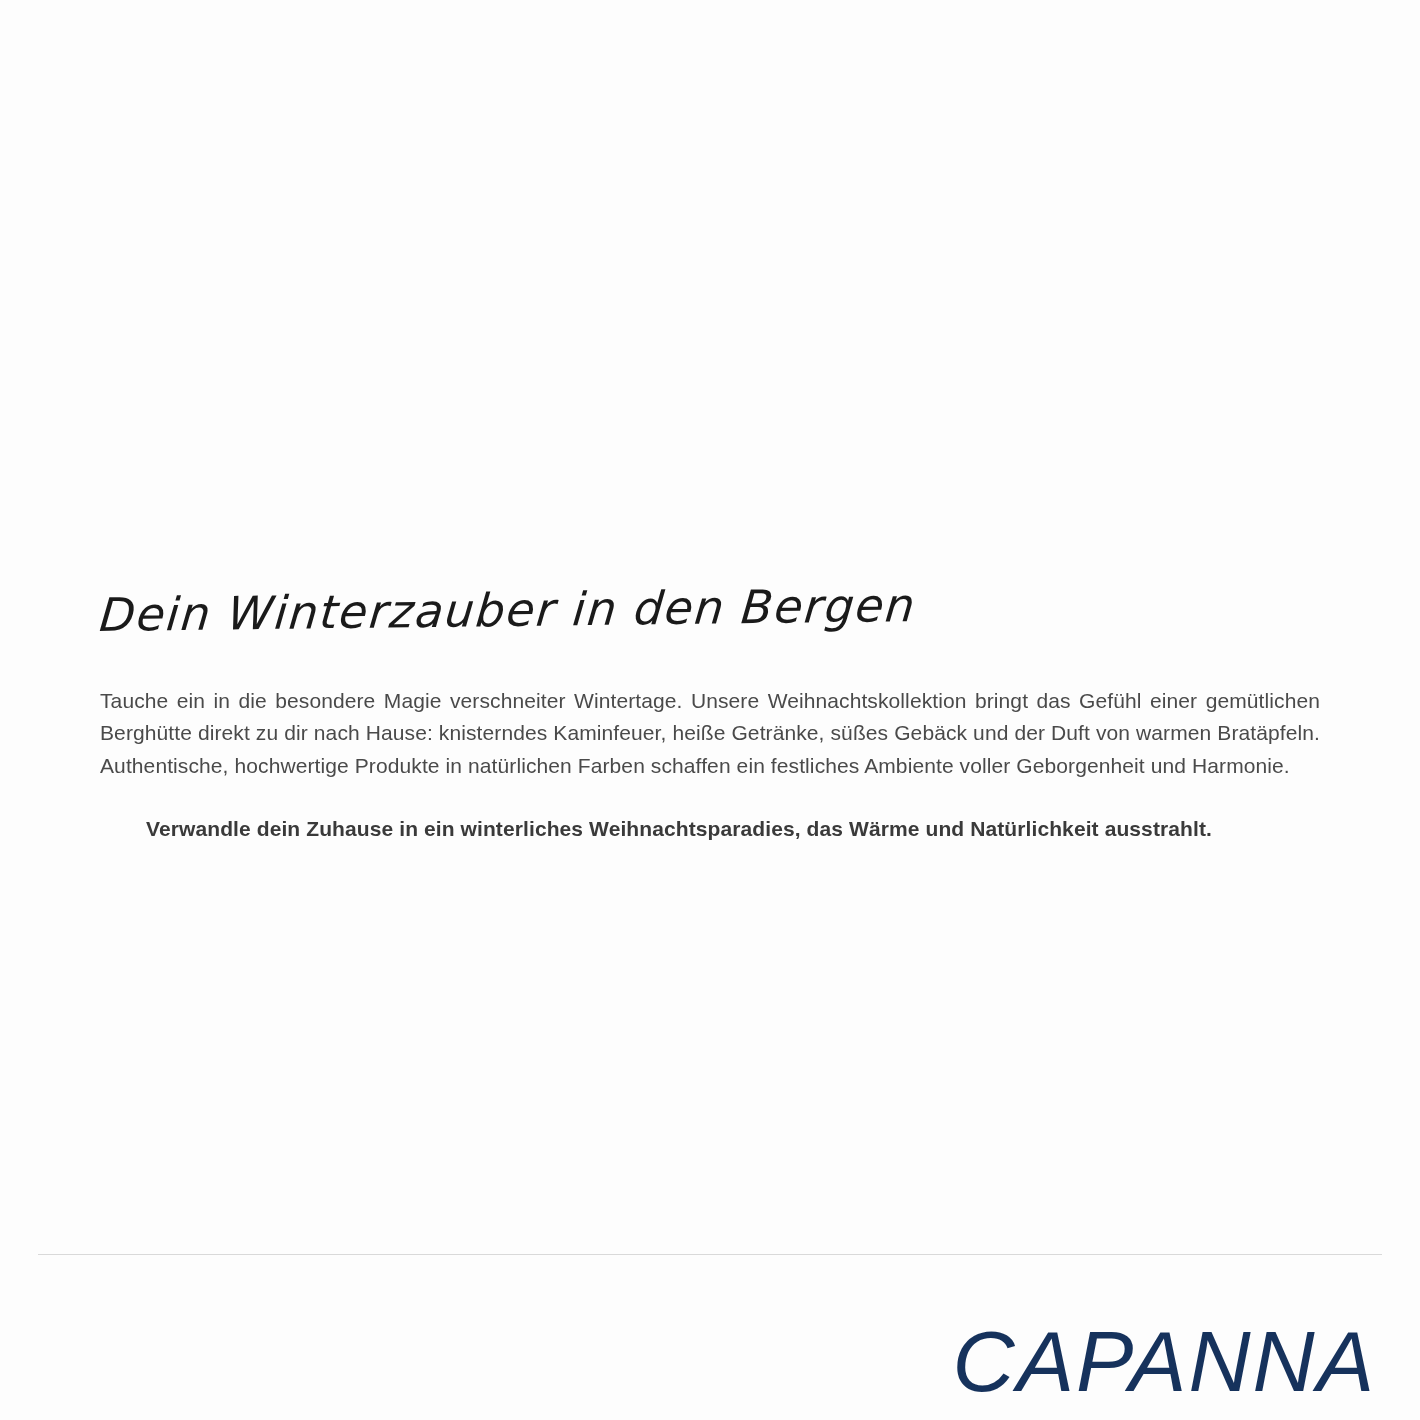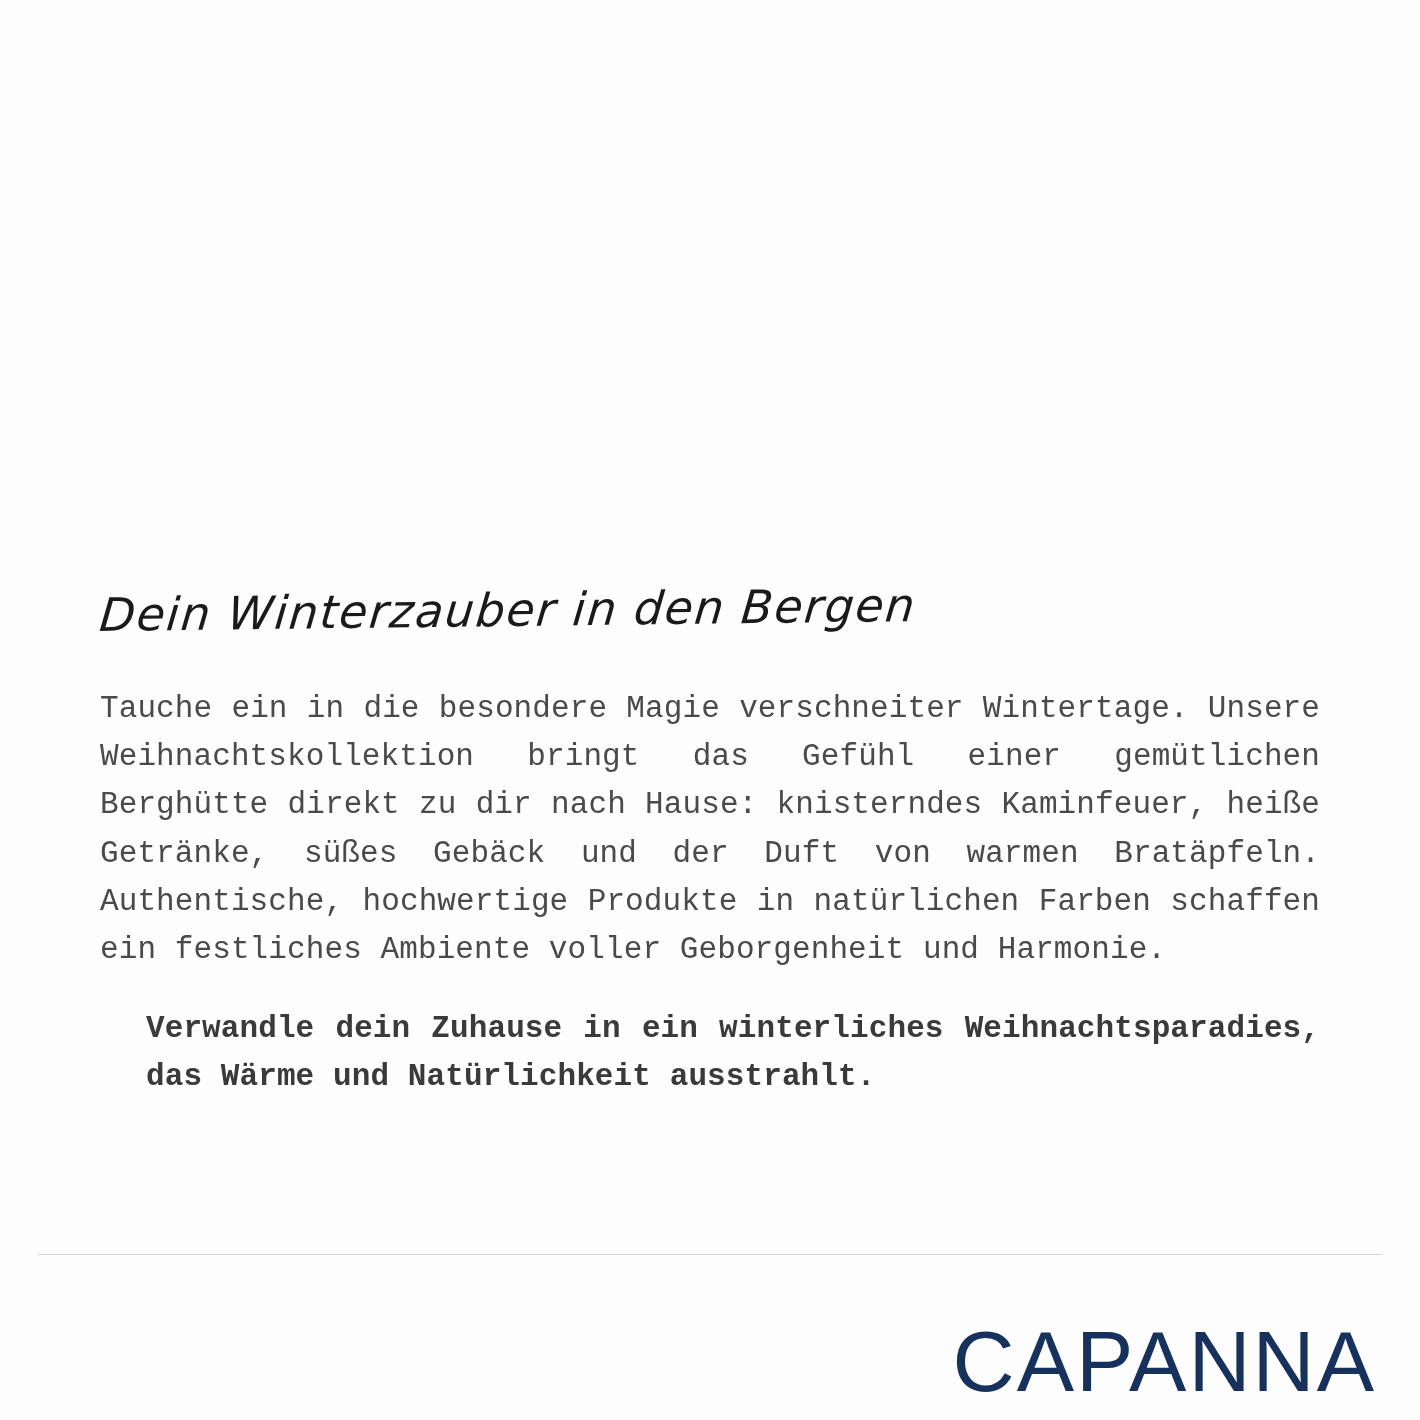--- a/index.html
+++ b/index.html
@@ -37,22 +37,22 @@
     font-weight: 400;
     font-style: italic;
     letter-spacing: 1.5px;
     transform: skewX(-6deg) rotate(-0.7deg);
     transform-origin: left center;
     margin: 0 0 44px 0;
     white-space: nowrap;
   }
 
   .body-text {
-    font-family: Liberation Mono, monospace;
-    font-size: 31px;
+    font-family: Liberation Sans, sans-serif;
+    font-size: 21px;
     line-height: 1.56;
     color: #4a4a4a;
     text-align: justify;
     margin: 0 0 30px 0;
     letter-spacing: 0.1px;
   }
 
   .body-text.bold {
     font-weight: bold;
     color: #3a3a3a;
@@ -67,20 +67,21 @@
     height: 1px;
     background: #d9d9d9;
   }
 
   .footer {
     position: absolute;
     left: 0;
     right: 0;
     bottom: 0;
     height: 160px;
+    font-style: italic;
   }
 
   .capanna {
     position: absolute;
     right: 44px;
     bottom: 16px;
     font-family: "Liberation Sans", sans-serif;
     font-size: 86px;
     letter-spacing: 2px;
     color: #16325c;

